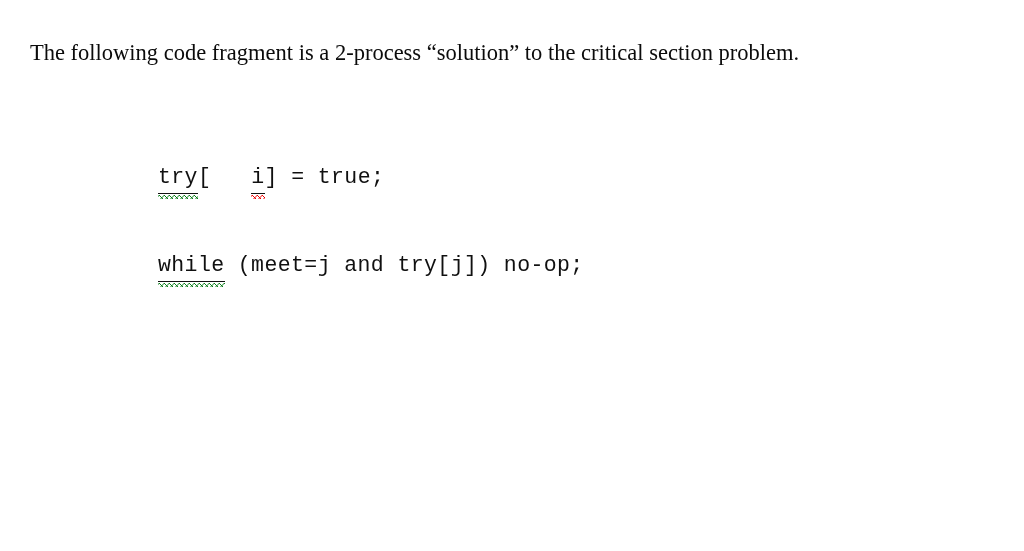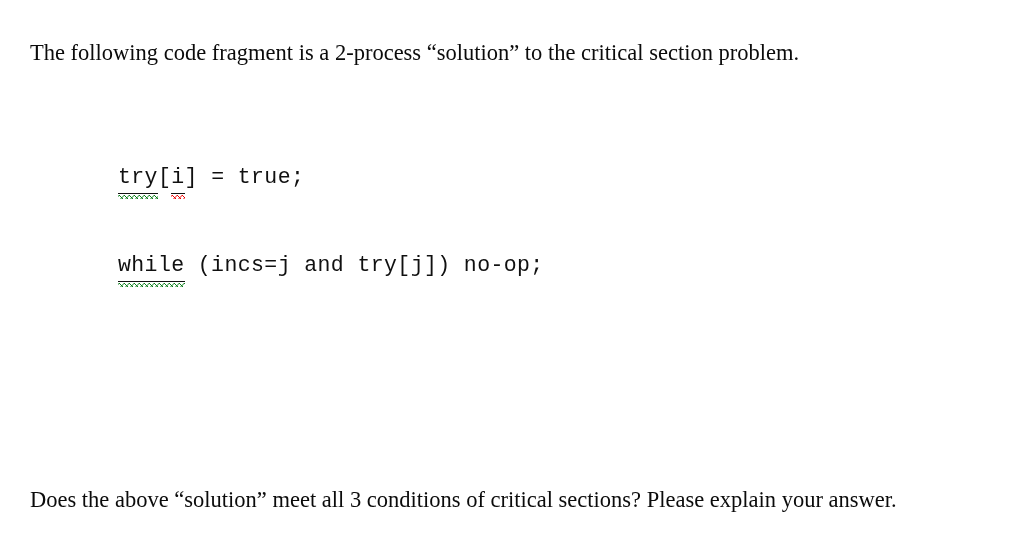--- a/index.html
+++ b/index.html
@@ -68,20 +68,21 @@
   }
 
   
   .tok {
     position: relative;
     display: inline-block;
     white-space: pre;
   }
   .tok.u {
     border-bottom: 1.6px solid #101010;
+    margin-left: 40px;
   }
   .tok.sq-green::after,
   .tok.sq-red::after {
     content: "";
     position: absolute;
     left: 0;
     right: 0;
     bottom: -6px;
     height: 4px;
     background-repeat: repeat-x;
@@ -105,29 +106,28 @@
 </head>
 <body>
 
 <div class="page">
 
   <p class="prose" id="intro-paragraph">The following code fragment is a 2-process “solution” to the critical section problem.</p>
 
   <div class="code-block">
 
     <div class="code-line"><span class="tok u sq-green">try</span><span class="tok">[</span><span class="tok u sq-red">i</span><span class="tok">] = true;</span></div>
-    <div class="code-line"><span class="tok u sq-green">while</span><span class="tok"> (incs=j and try[j]) no-op;</span></div>
+    <div class="code-line"><span class="tok u sq-green">while</span><span class="tok"> (meet=j and try[j]) no-op;</span></div>
 
     <div class="code-gap-half"></div>
 
     
 
     
 
     
     
     
 
   </div>
 
-  <p class="prose" id="question-paragraph">Does the above “solution” meet all 3 conditions of critical sections? Please explain your answer.</p>
 
 </div>
 
 </body></html>

